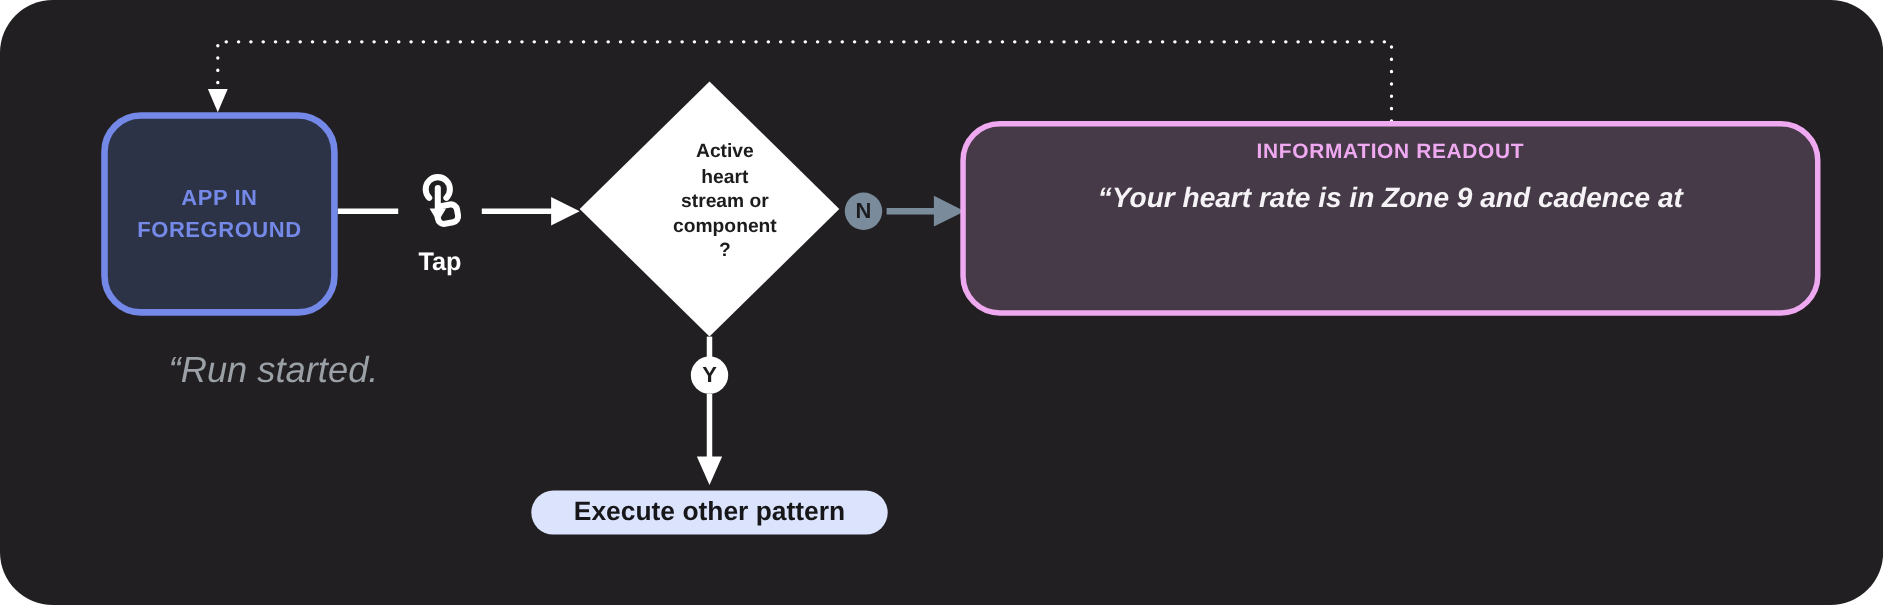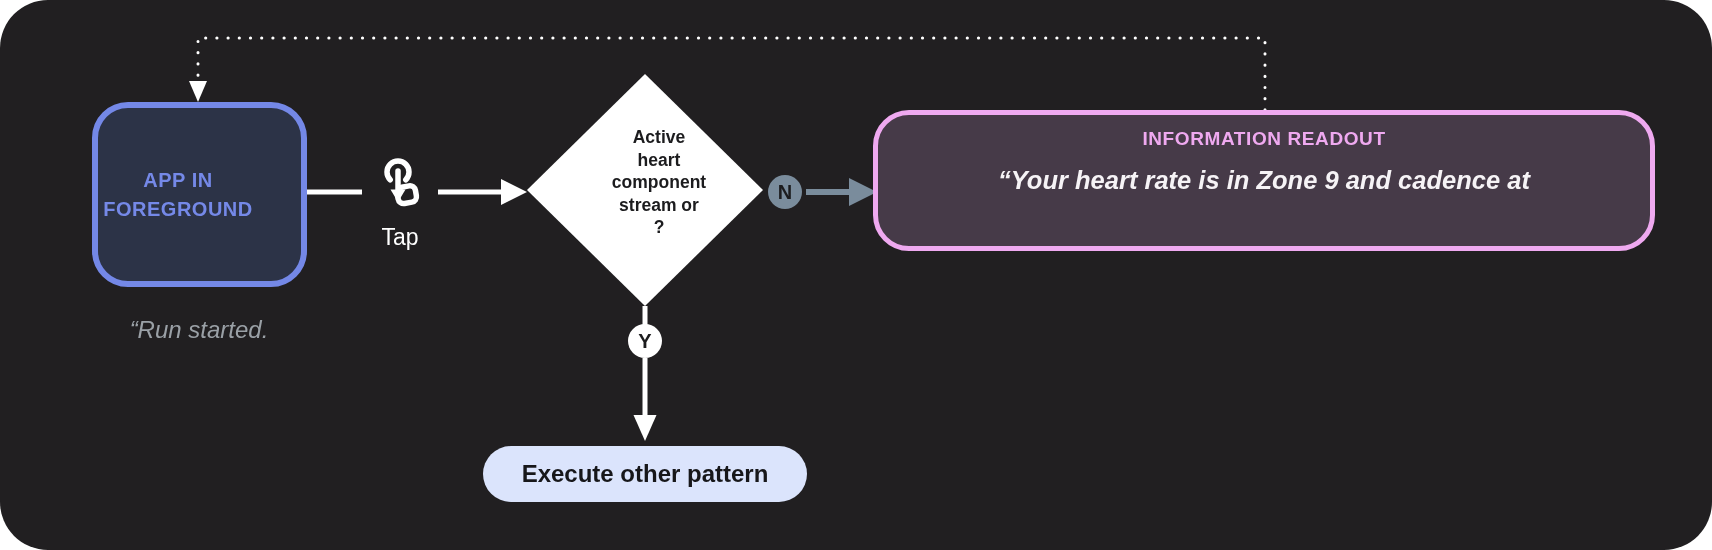--- a/index.html
+++ b/index.html
@@ -17,42 +17,42 @@
   }
   .connectors{position:absolute;left:0;top:0;z-index:1;}
   .node{position:absolute;z-index:2;box-sizing:border-box;}
 
   
   .app-box{
     left:92px;top:102px;width:215px;height:185px;
     background:var(--app-fill,#2c3347);
     border:6px solid var(--app-border,#7488e7);
     border-radius:36px;
-    display:flex;align-items:center;
+    display:flex;align-items:center;justify-content:center;
     text-align:center;
   }
   .app-box .label{
     color:var(--app-text,#7589e8);
     font-weight:700;font-size:20px;line-height:1.45;
     letter-spacing:.5px;
     width:160px;
   }
   .app-quote{
     left:54px;top:314px;width:290px;
-    text-align:center;
+    text-align:right;
     color:var(--muted-text,#9aa0a6);
-    font-style:italic;font-size:24px;line-height:1.32;
+    font-style:italic;font-size:33px;line-height:1.32;
   }
 
   
   .tap-icon{left:370px;top:152px;}
   .tap-label{
     left:360px;top:224px;width:80px;
     text-align:center;color:#ffffff;
-    font-weight:400;font-size:23px;
+    font-weight:700;font-size:23px;
   }
 
   
   .decision-text{
     left:567px;top:126px;width:184px;
     text-align:center;
     color:var(--diamond-text,#1c1c1e);
     font-weight:700;font-size:17.5px;line-height:1.29;
   }
   .decision-text span{display:block;}
@@ -69,41 +69,41 @@
     color:var(--diamond-text,#1c1c1e);
   }
   .badge-y{
     left:628px;top:324px;
     background:#ffffff;
     color:var(--diamond-text,#1c1c1e);
   }
 
   
   .readout-box{
-    left:873px;top:110px;width:782px;height:141px;
+    left:873px;top:110px;width:782px;height:177px;
     background:var(--readout-fill,#463a48);
     border:5px solid var(--readout-border,#efa9f0);
     border-radius:36px;
     text-align:center;
   }
   .readout-title{
     margin-top:13px;
     color:var(--readout-border,#efa9f0);
     font-weight:700;font-size:19px;letter-spacing:.6px;
   }
   .readout-quote{
     margin-top:11px;
     color:#f6f3f6;
     font-weight:700;font-style:italic;
     font-size:25.5px;line-height:1.5;
   }
 
   
   .pill{
-    left:483px;top:446px;width:324px;height:56px;
+    left:483px;top:446px;width:324px;height:40px;
     background:var(--pill-fill,#dbe4fc);
     border-radius:28px;
     display:flex;align-items:center;justify-content:center;
     color:#17171a;font-weight:700;font-size:24px;
   }
 </style>
 </head>
 <body>
 
 <div class="stage">
@@ -143,22 +143,22 @@
     <polygon points="28,50 20.5,37.5 35.5,37.5" fill="#ffffff"></polygon>
     <g transform="rotate(-10 42 42)">
       <path d="M33 33.5 h7.5 a5.5 5.5 0 0 1 5.5 5.5 v5.5 a5.5 5.5 0 0 1 -5.5 5.5 h-7.5 a5.5 5.5 0 0 1 -5.5 -5.5 v-2" fill="none" stroke="#ffffff" stroke-width="5.5" stroke-linecap="round"></path>
     </g>
   </svg>
   <div class="node tap-label">Tap</div>
 
   <div class="node decision-text">
     <span>Active</span>
     <span>heart</span>
+    <span>stream or</span>
     <span>component</span>
-    <span>stream or</span>
     <span>?</span>
   </div>
 
   <div class="node badge badge-n">
     <span>N</span>
   </div>
 
   <div class="node badge badge-y">
     <span>Y</span>
   </div>

